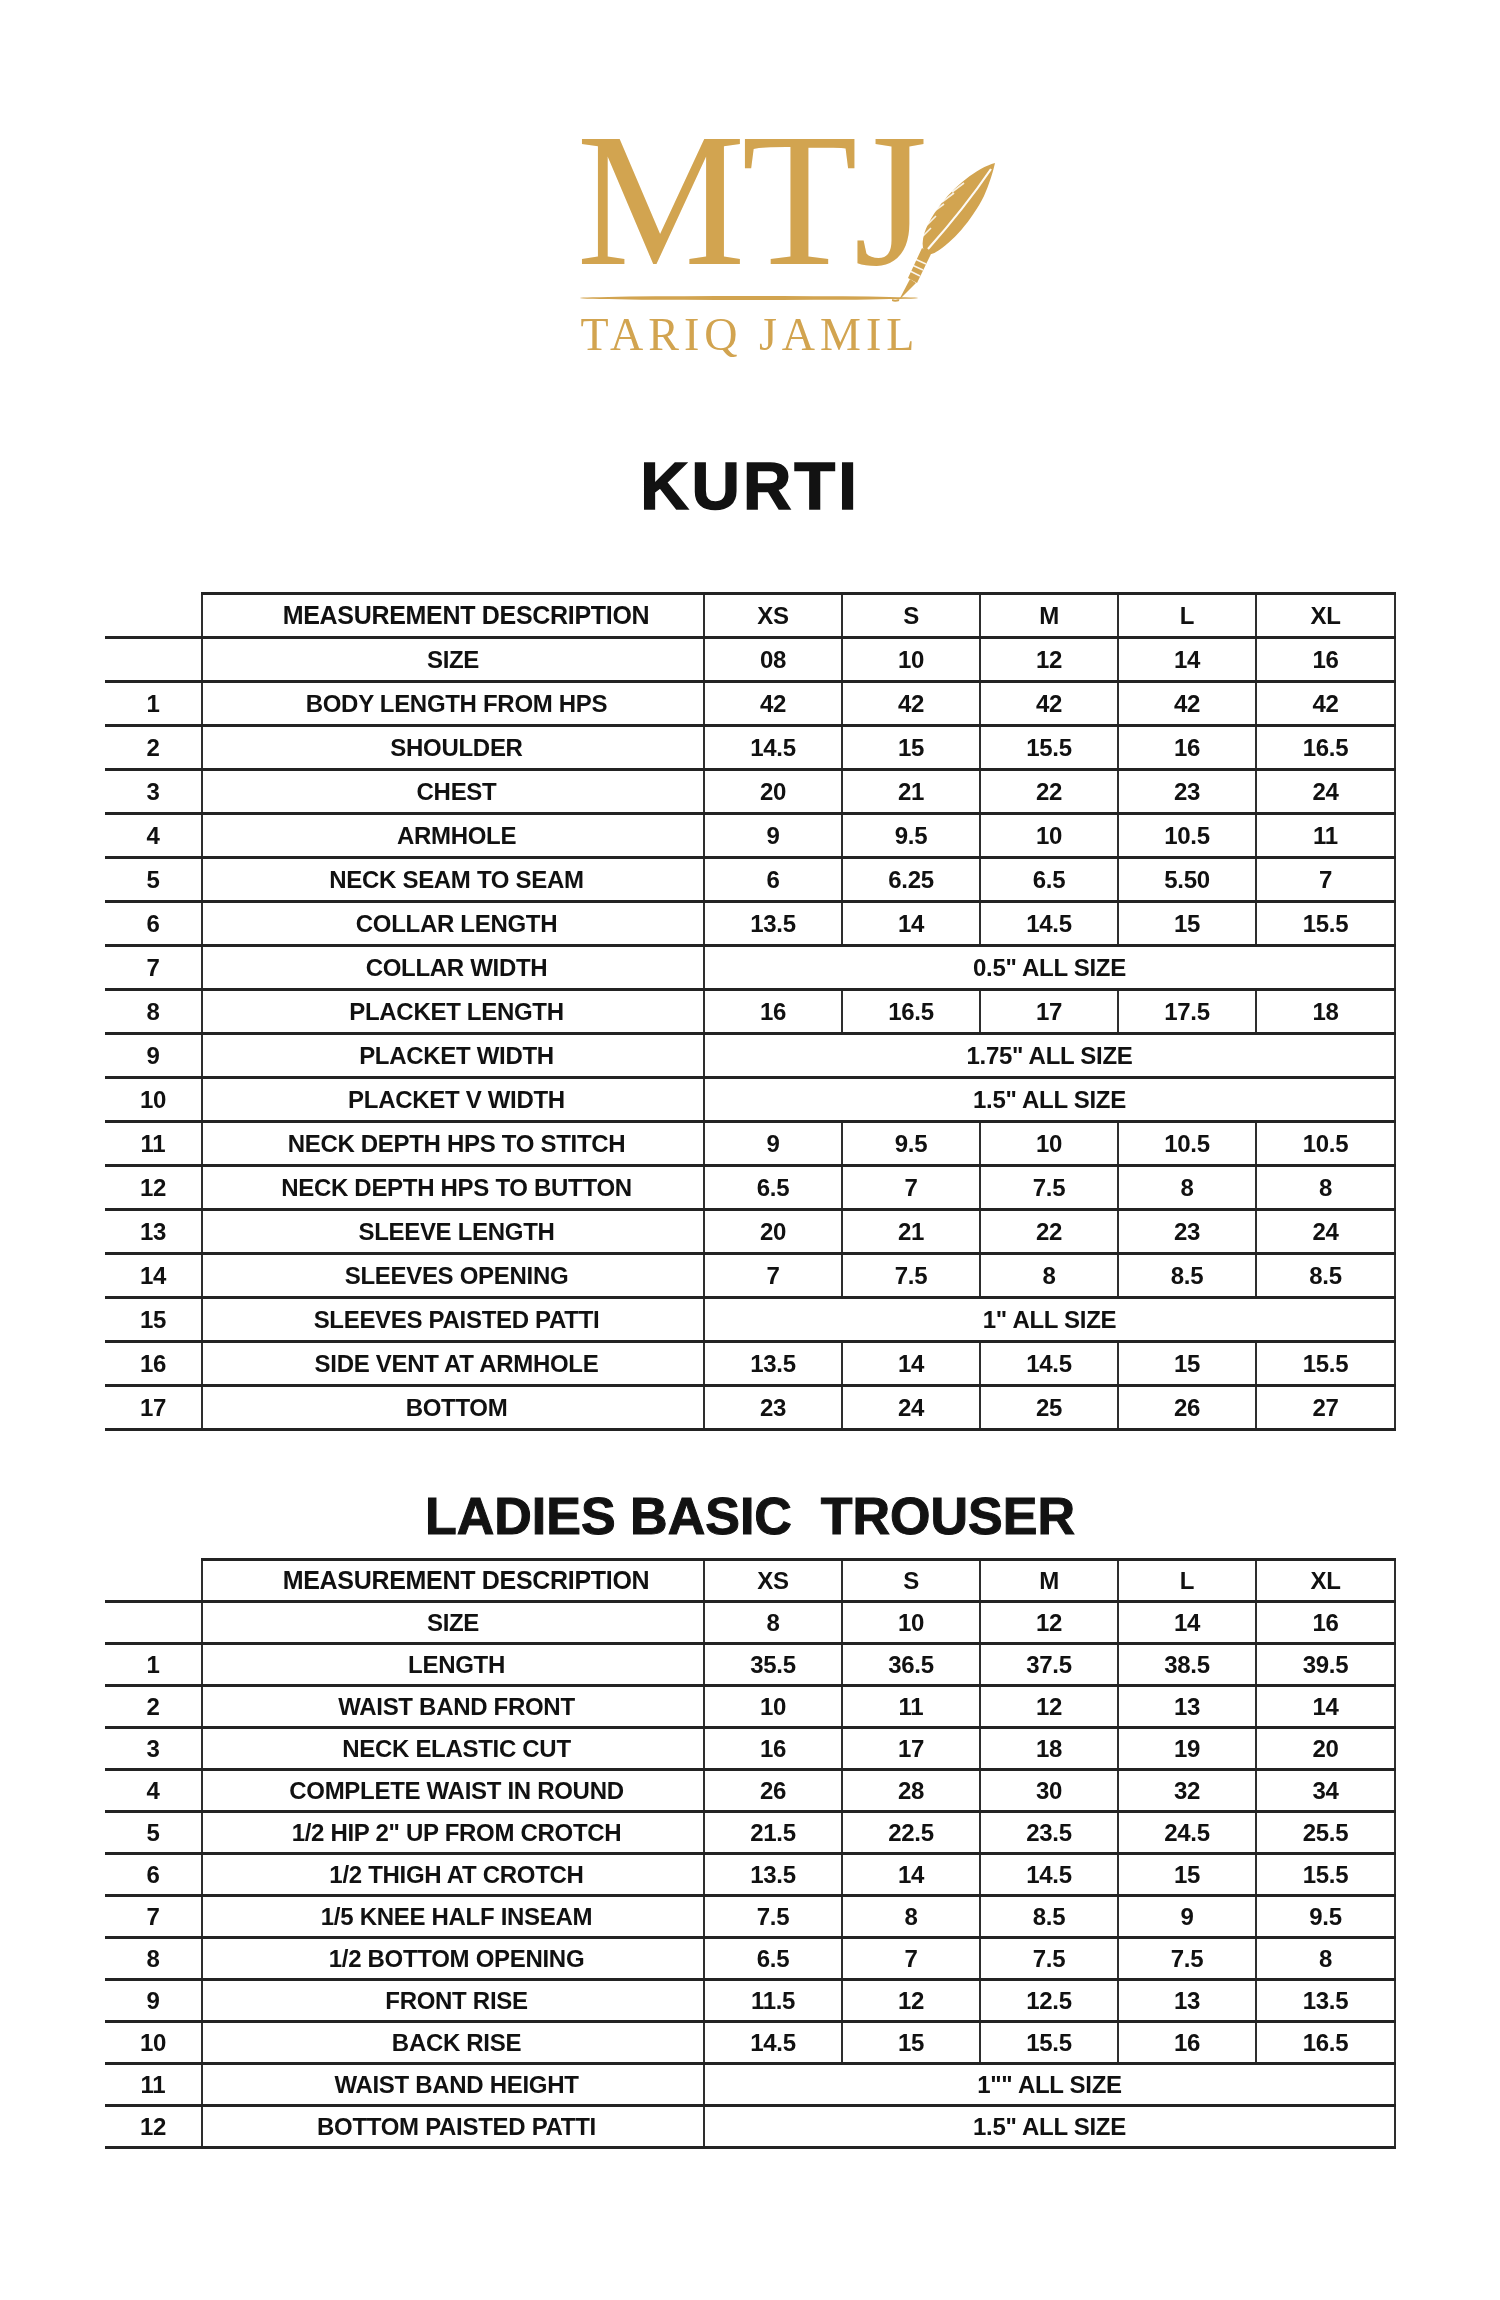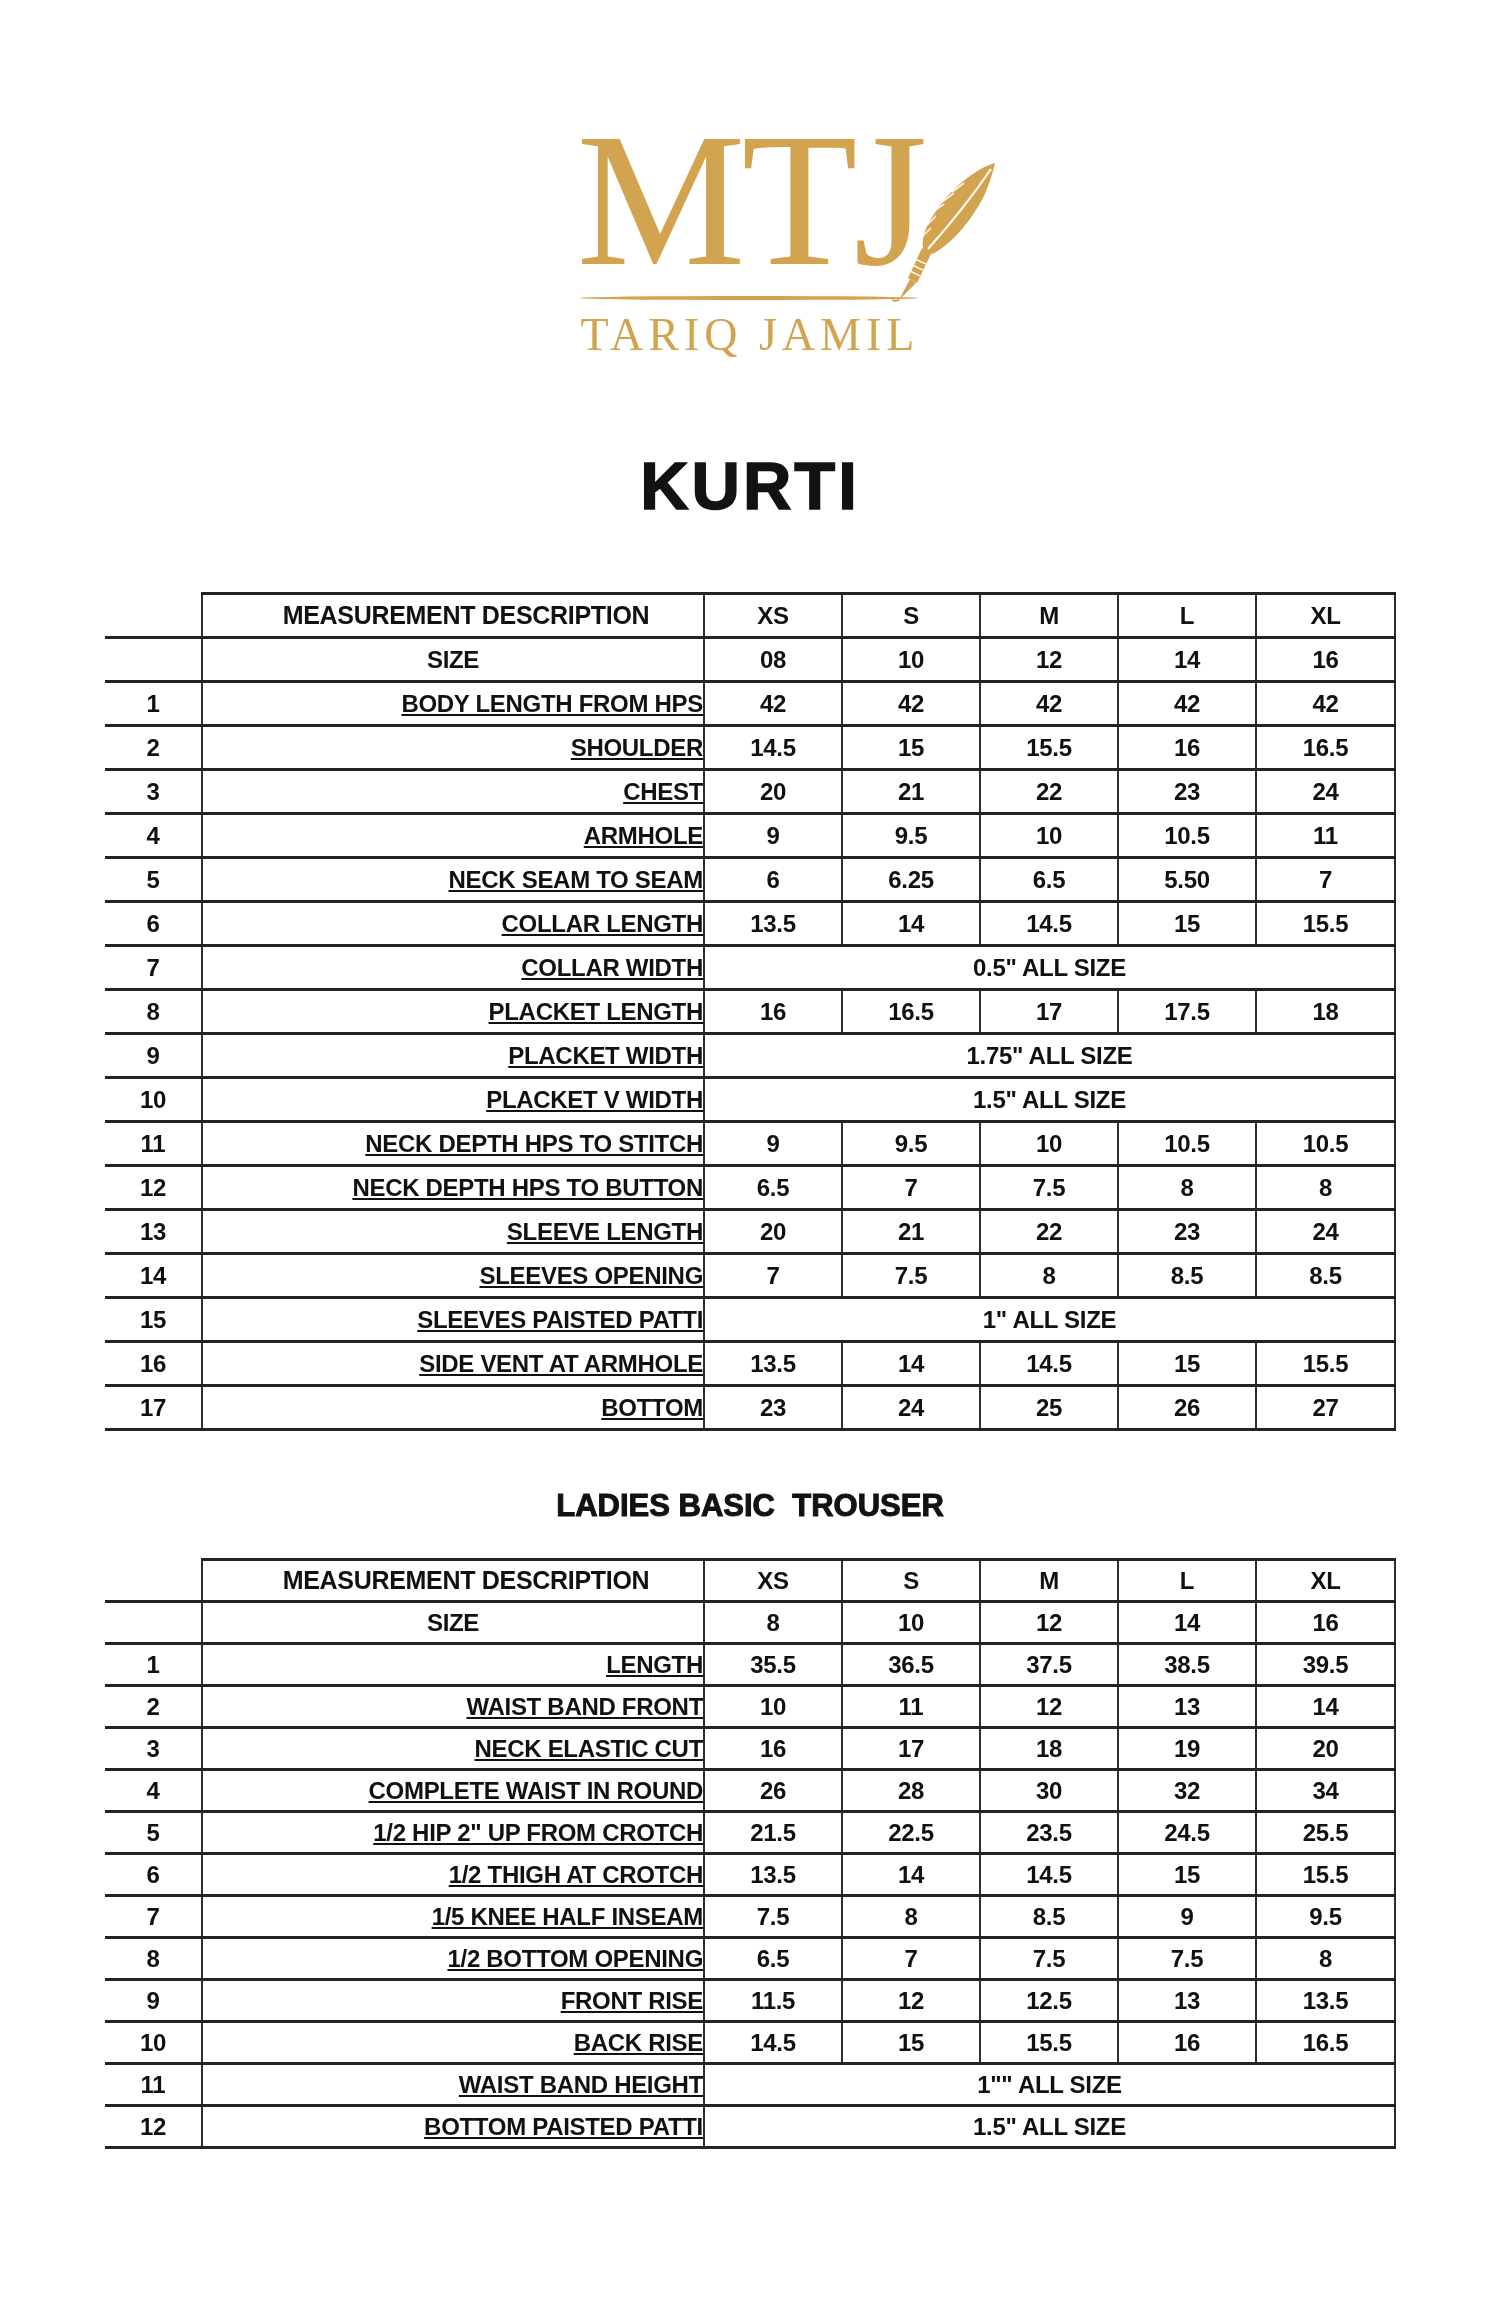--- a/index.html
+++ b/index.html
@@ -40,21 +40,21 @@
   .kurti-title{
     position:absolute;top:452px;left:0;width:100%;
     text-align:center;
     font-size:67px;line-height:1;font-weight:700;
     letter-spacing:3px;color:#121212;
     -webkit-text-stroke:1.5px #121212;
   }
   .trouser-title{
     position:absolute;top:1490px;left:0;width:100%;
     text-align:center;
-    font-size:31px;line-height:1;font-weight:700;
+    font-size:52px;line-height:1;font-weight:700;
     letter-spacing:0px;color:#121212;
     -webkit-text-stroke:1px #121212;
     white-space:pre;
   }
   
   .size-table{
     position:absolute;left:105px;
     width:1290px;
     border-collapse:collapse;table-layout:fixed;
     background:#fff;
@@ -69,21 +69,21 @@
     text-align:center;vertical-align:middle;
     font-size:24px;font-weight:700;
     letter-spacing:-0.3px;
     color:#111;
     overflow:hidden;white-space:nowrap;
   }
   #kurti-table td{height:41px;}
   #trouser-table td{height:39px;}
   .size-table td.c-num{border-left:none;}
   .size-table tr.header-row td.c-num{border-top:none;}
-  .size-table td.label{text-align:right;padding-left:7px;text-decoration:underline;}
+  .size-table td.label{text-align:center;padding-left:7px;}
   .size-table tr.header-row td.c-desc{font-size:25px;padding-left:26px;}
 </style>
 </head>
 <body>
 
 <div id="page">
 
   <div class="logo">
     <div class="logo-mtj">MTJ</div>
 

